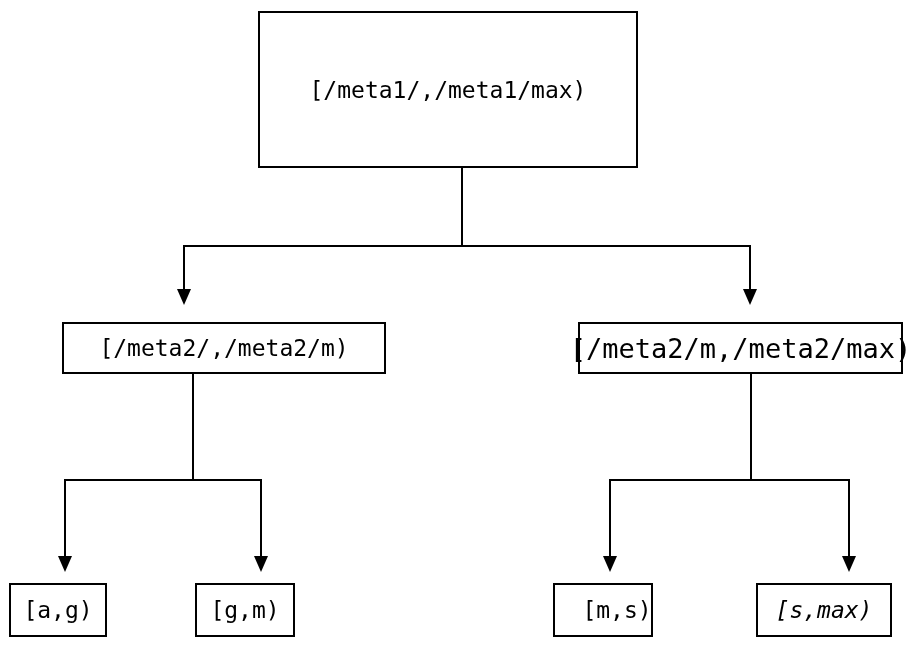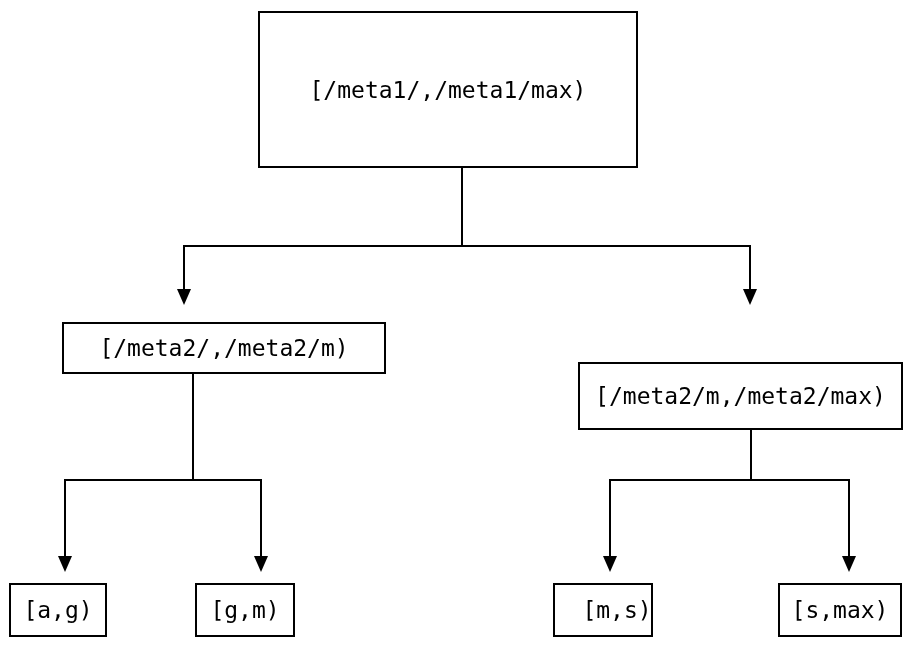--- a/index.html
+++ b/index.html
@@ -39,33 +39,32 @@
     top: 322px;
     width: 324px;
     height: 52px;
     font-size: 23px;
     margin-left: 41px;
   }
   .node-mid-right {
     left: 578px;
     top: 322px;
     width: 325px;
-    height: 68px;
-    font-size: 23px;
-    margin-top: 40px;
+    height: 52px;
+    font-size: 27px;
   }
   .node-leaf {
     top: 583px;
     height: 54px;
     font-size: 23px;
   }
   .leaf-ag    { left: 9px;   width: 98px; }
   .leaf-gm    { left: 195px; width: 100px; }
   .leaf-ms    { left: 553px; width: 100px; padding-left: 28px; }
-  .leaf-smax  { left: 778px; width: 124px; }
+  .leaf-smax  { left: 756px; width: 136px; font-style: italic; }
 
   .edge {
     position: absolute;
     background: #000000;
   }
   .edge-v { width: 2px; }
   .edge-h { height: 2px; }
 
   .arrow {
     position: absolute;

